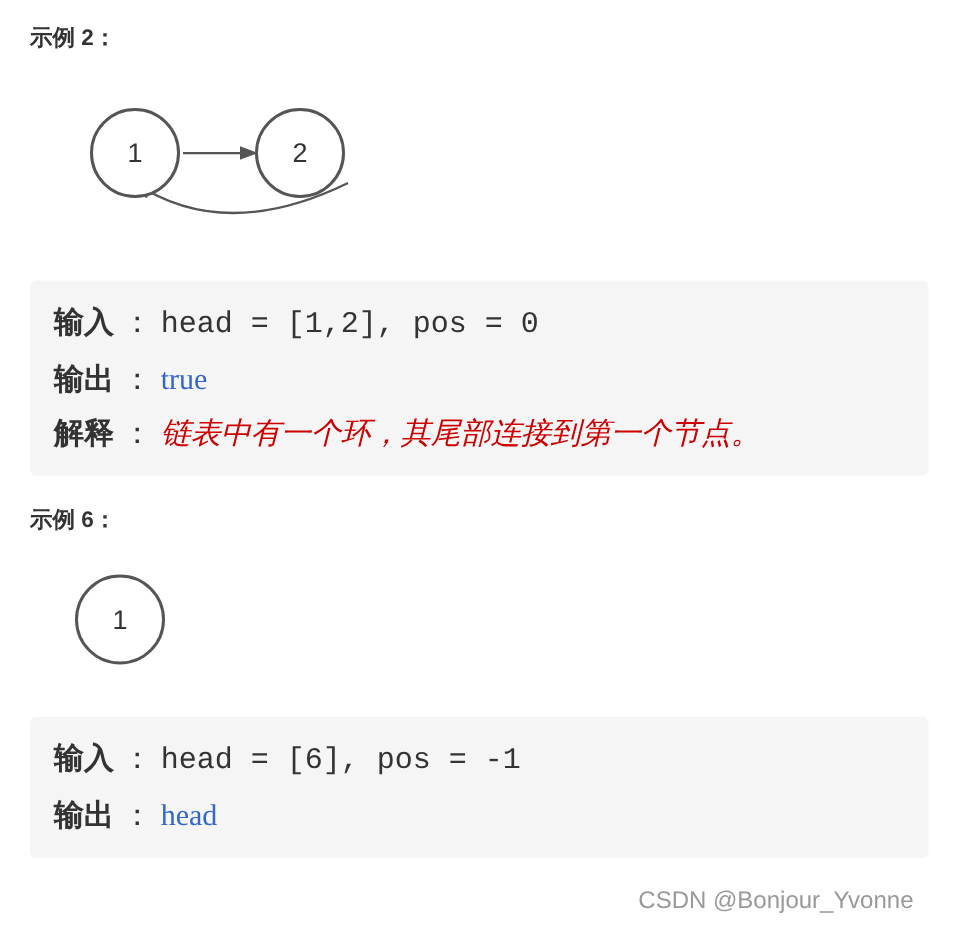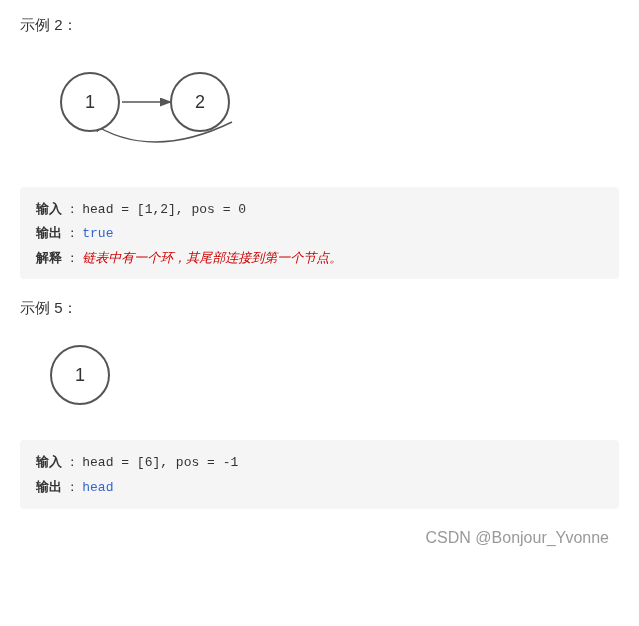--- a/index.html
+++ b/index.html
@@ -8,21 +8,21 @@
       font-family: 'SimSun', 'Microsoft YaHei', Arial, sans-serif;
       font-size: 14px;
       color: #333;
       width: 639px;
       min-height: 626px;
       padding: 16px 20px;
     }
 
     .section-title {
       font-size: 15px;
-      font-weight: normal;
+      font-weight: bold;
       color: #333;
       margin-bottom: 12px;
     }
 
     .diagram-area {
       display: flex;
       align-items: center;
       justify-content: flex-start;
       padding: 10px 20px 10px 20px;
       margin-bottom: 10px;
@@ -54,30 +54,31 @@
       left: 130px;
       top: 15px;
     }
 
     .info-box {
       background: #f5f5f5;
       border-radius: 4px;
       padding: 10px 16px;
       margin-bottom: 20px;
       line-height: 1.8;
-      font-size: 13px;
+      font-size: 20px;
     }
 
     .info-box .code-text {
       font-family: 'Courier New', monospace;
       color: #333;
     }
 
     .info-box .blue-text {
       color: #3366cc;
+      font-family: Liberation Serif, serif;
     }
 
     .info-box .red-text {
       color: #cc0000;
       font-style: italic;
     }
 
     .watermark {
       text-align: right;
       color: #999;
@@ -135,21 +136,21 @@
     </div>
     <div>
       <span class="bold-label">解释</span>
       <span>：</span>
       <span class="red-text">链表中有一个环，其尾部连接到第一个节点。</span>
     </div>
   </div>
 </div>
 
 <div>
-  <div class="section-title">示例 5：</div>
+  <div class="section-title">示例 6：</div>
 
   <div class="diagram-area">
     <div style="position: relative; width: 100px; height: 80px;">
 
       <div class="node-circle" style="position:absolute;left:10px;top:5px;">
         <span>1</span>
       </div>
     </div>
   </div>
 

